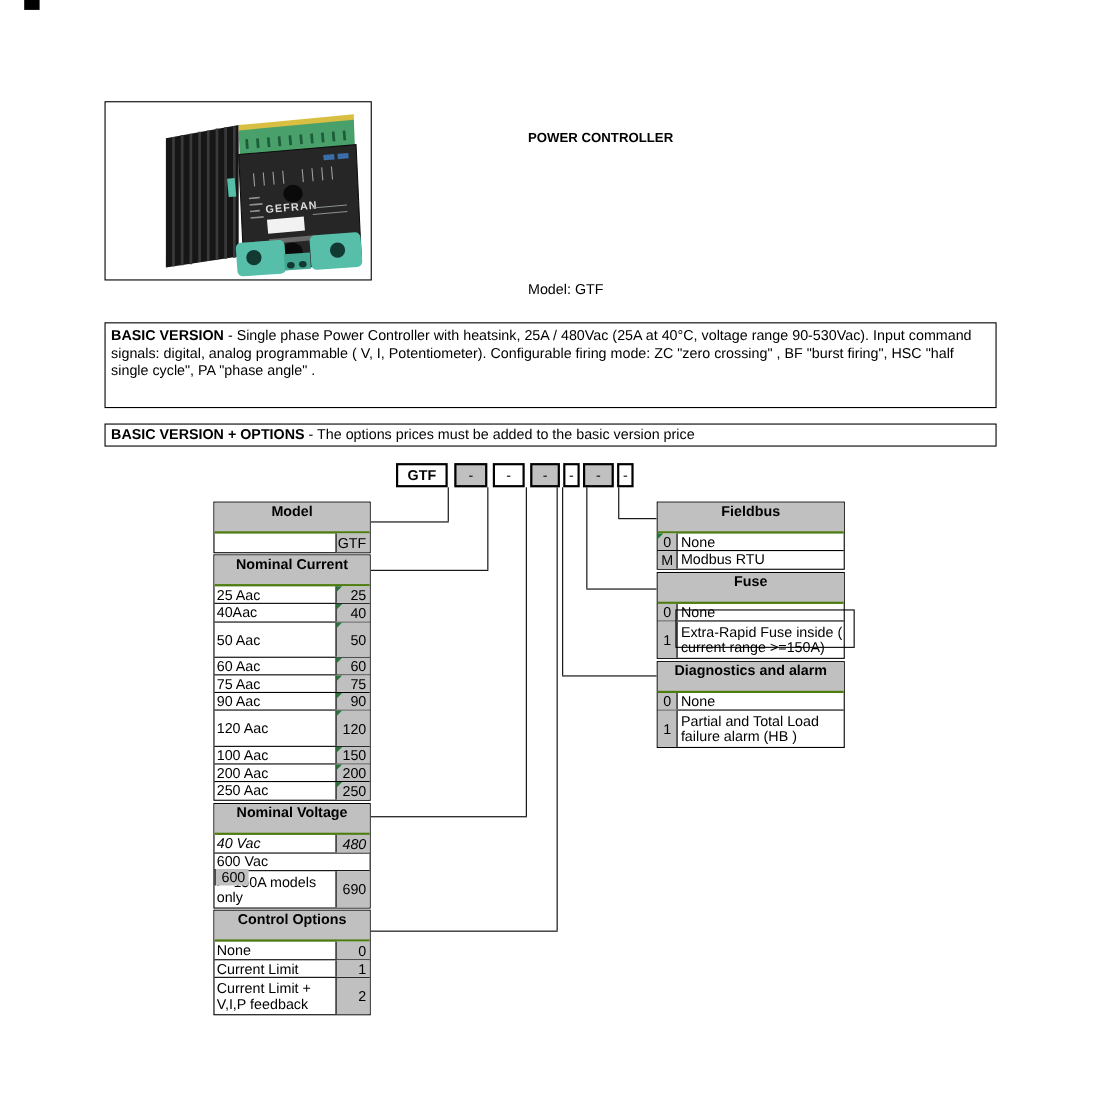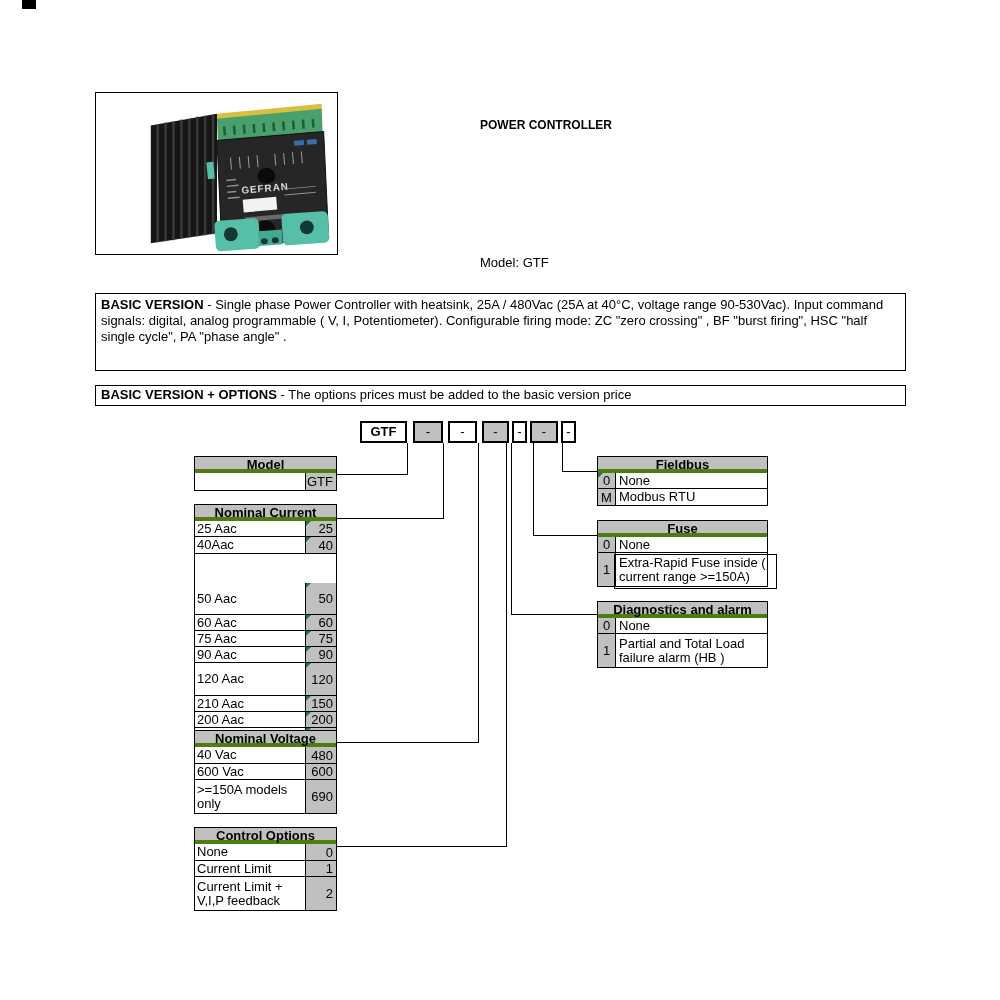--- a/index.html
+++ b/index.html
@@ -42,22 +42,22 @@
   .cb-6 { left:530px; width:28px; }
   .cb-7 { left:561px; width:15px; }
 
   .line { position:absolute; background:#000; }
 
   
   .tbl { position:absolute; border:1px solid #000; background:#fff; font-size:13px; }
   .tbl-left  { width:143px; }
   .tbl-right { width:171px; }
   .t-head {
-    background:var(--gray,#c0c0c0); border-bottom:4px solid #4d7c0f;
-    font-weight:bold; text-align:center; height:16px; line-height:15px; font-size:13px;
+    background:var(--gray,#c0c0c0); border-bottom:2px solid #4d7c0f;
+    font-weight:bold; text-align:center; height:28px; line-height:15px; font-size:13px;
   }
   .t-row { display:flex; border-bottom:1px solid #000; }
   .t-row:last-child { border-bottom:none; }
   .t-cell { display:flex; align-items:center; }
   .t-label { flex:1; padding-left:2px; white-space:pre-line; line-height:14px; }
   .t-code { background:var(--gray,#c0c0c0); position:relative; flex:none; }
   .tbl-left  .t-code { width:31px; border-left:1px solid #000; justify-content:flex-end; padding-right:3px; }
   .tbl-right .t-code { width:18px; border-right:1px solid #000; justify-content:center; }
   .tbl-right .t-label { padding-left:3px; }
   .tri {
@@ -196,60 +196,60 @@
   <div class="tbl tbl-left tbl-nominal-current">
       <div class="t-head">Nominal Current</div>
       <div class="t-row" style="height: 16px;">
         <div class="t-cell t-label">25 Aac</div>
         <div class="t-cell t-code">25<span class="tri"></span></div>
       </div>
       <div class="t-row" style="height: 17px;">
         <div class="t-cell t-label">40Aac</div>
         <div class="t-cell t-code">40<span class="tri"></span></div>
       </div>
-      <div class="t-row" style="height: 32px; margin-top: 29px;">
+      <div class="t-row" style="height: 32px;">
         <div class="t-cell t-label">50 Aac</div>
         <div class="t-cell t-code">50<span class="tri"></span></div>
       </div>
       <div class="t-row" style="height: 16px; align-items: center;">
         <div class="t-cell t-label">60 Aac</div>
         <div class="t-cell t-code">60<span class="tri"></span></div>
       </div>
       <div class="t-row" style="height: 16px;">
         <div class="t-cell t-label">75 Aac</div>
         <div class="t-cell t-code">75<span class="tri"></span></div>
       </div>
       <div class="t-row" style="height: 16px;">
         <div class="t-cell t-label">90 Aac</div>
         <div class="t-cell t-code">90<span class="tri"></span></div>
       </div>
       <div class="t-row" style="height: 33px;">
         <div class="t-cell t-label">120 Aac</div>
         <div class="t-cell t-code">120<span class="tri"></span></div>
       </div>
       <div class="t-row" style="height: 16px;">
-        <div class="t-cell t-label">210 Aac</div>
+        <div class="t-cell t-label">100 Aac</div>
         <div class="t-cell t-code">150<span class="tri"></span></div>
       </div>
       <div class="t-row" style="height: 16px;">
         <div class="t-cell t-label">200 Aac</div>
         <div class="t-cell t-code">200<span class="tri"></span></div>
       </div>
       <div class="t-row" style="height: 16px;">
         <div class="t-cell t-label">250 Aac</div>
         <div class="t-cell t-code">250<span class="tri"></span></div>
       </div>
     </div>
   <div class="tbl tbl-left tbl-nominal-voltage">
       <div class="t-head">Nominal Voltage</div>
-      <div class="t-row" style="height: 17px;">
+      <div class="t-row" style="height: 17px; font-style: italic;">
         <div class="t-cell t-label">40 Vac</div>
         <div class="t-cell t-code">480</div>
       </div>
-      <div class="t-row" style="height: 16px;">
+      <div class="t-row" style="height: 16px; flex-direction: column;">
         <div class="t-cell t-label">600 Vac</div>
         <div class="t-cell t-code">600</div>
       </div>
       <div class="t-row" style="height: 33px;">
         <div class="t-cell t-label">&gt;=150A models
 only</div>
         <div class="t-cell t-code">690</div>
       </div>
     </div>
   <div class="tbl tbl-left tbl-control-options">

